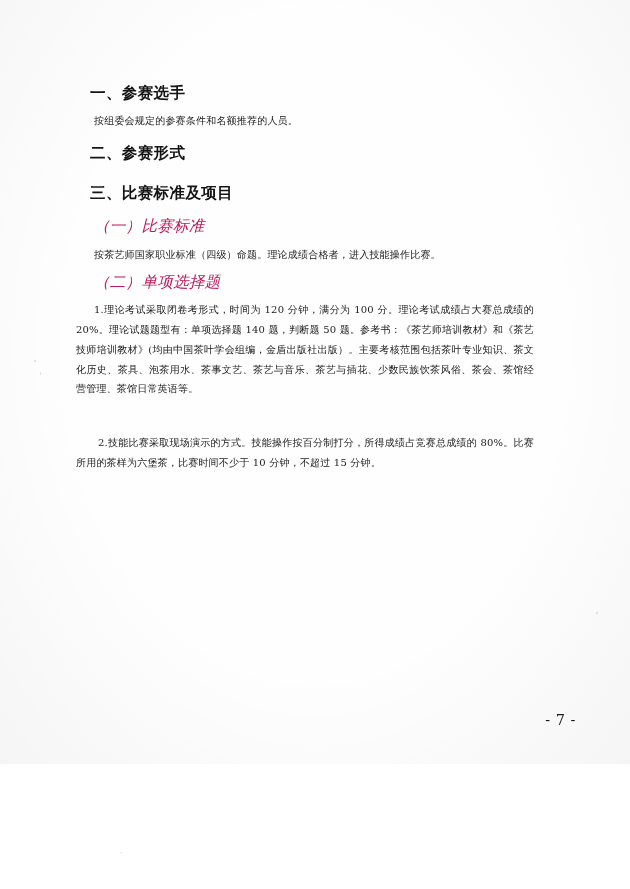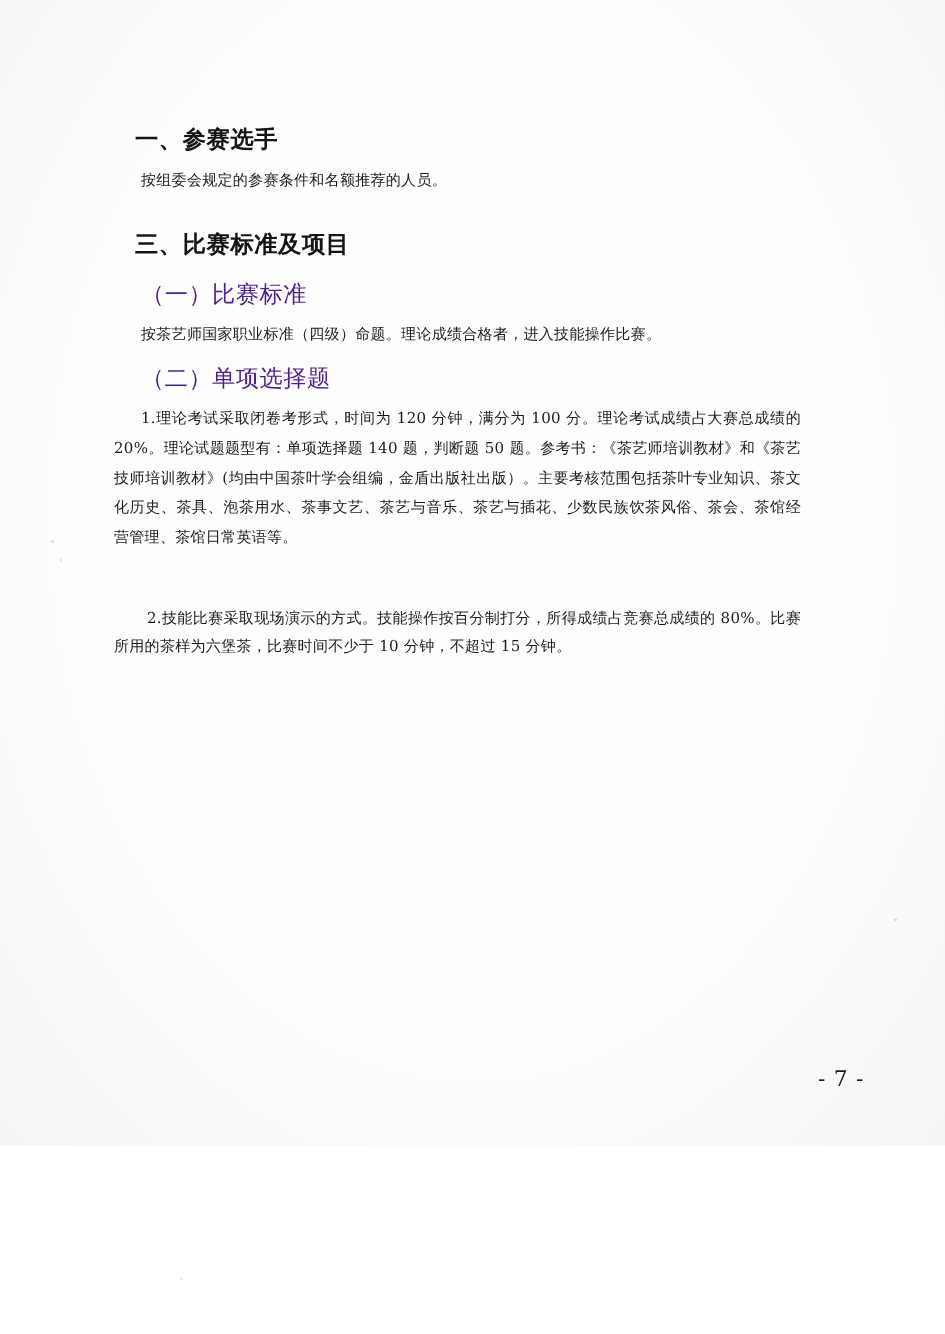--- a/index.html
+++ b/index.html
@@ -38,23 +38,24 @@
     font-weight: bold;
     font-size: 15.5px;
     line-height: 1.95;
     color: #141414;
     letter-spacing: 0.4px;
     text-indent: 14px;
   }
   .subheading {
     font-size: 15.5px;
     line-height: 1.95;
-    color: #4c1d95;
+    color: #be185d;
     letter-spacing: 0.3px;
     text-indent: 18px;
+    font-style: italic;
   }
   .para {
     font-size: 10px;
     line-height: 1.97;
     color: #1a1a1a;
     text-align: justify;
     text-justify: inter-character;
     letter-spacing: 0.2px;
     text-indent: 18px;
   }
@@ -92,20 +93,21 @@
   <span class="speck" style="left:596px; top:612px; width:2px; height:2px;"></span>
   <span class="speck" style="left:120px; top:852px; width:2px; height:1px;"></span>
 
   <div class="doc">
 
     <div class="heading">一、参赛选手</div>
     <div class="gap-sm"></div>
     <div class="para">按组委会规定的参赛条件和名额推荐的人员。</div>
 
     <div class="gap-md"></div>
+    <div class="heading">二、参赛形式</div>
     <div class="gap-sm"></div>
 
     <div class="gap-md"></div>
     <div class="heading">三、比赛标准及项目</div>
     <div class="gap-sm"></div>
     <div class="subheading">（一）比赛标准</div>
     <div class="gap-sm"></div>
     <div class="para">按茶艺师国家职业标准（四级）命题。理论成绩合格者，进入技能操作比赛。</div>
 
     <div class="gap-sm"></div>

